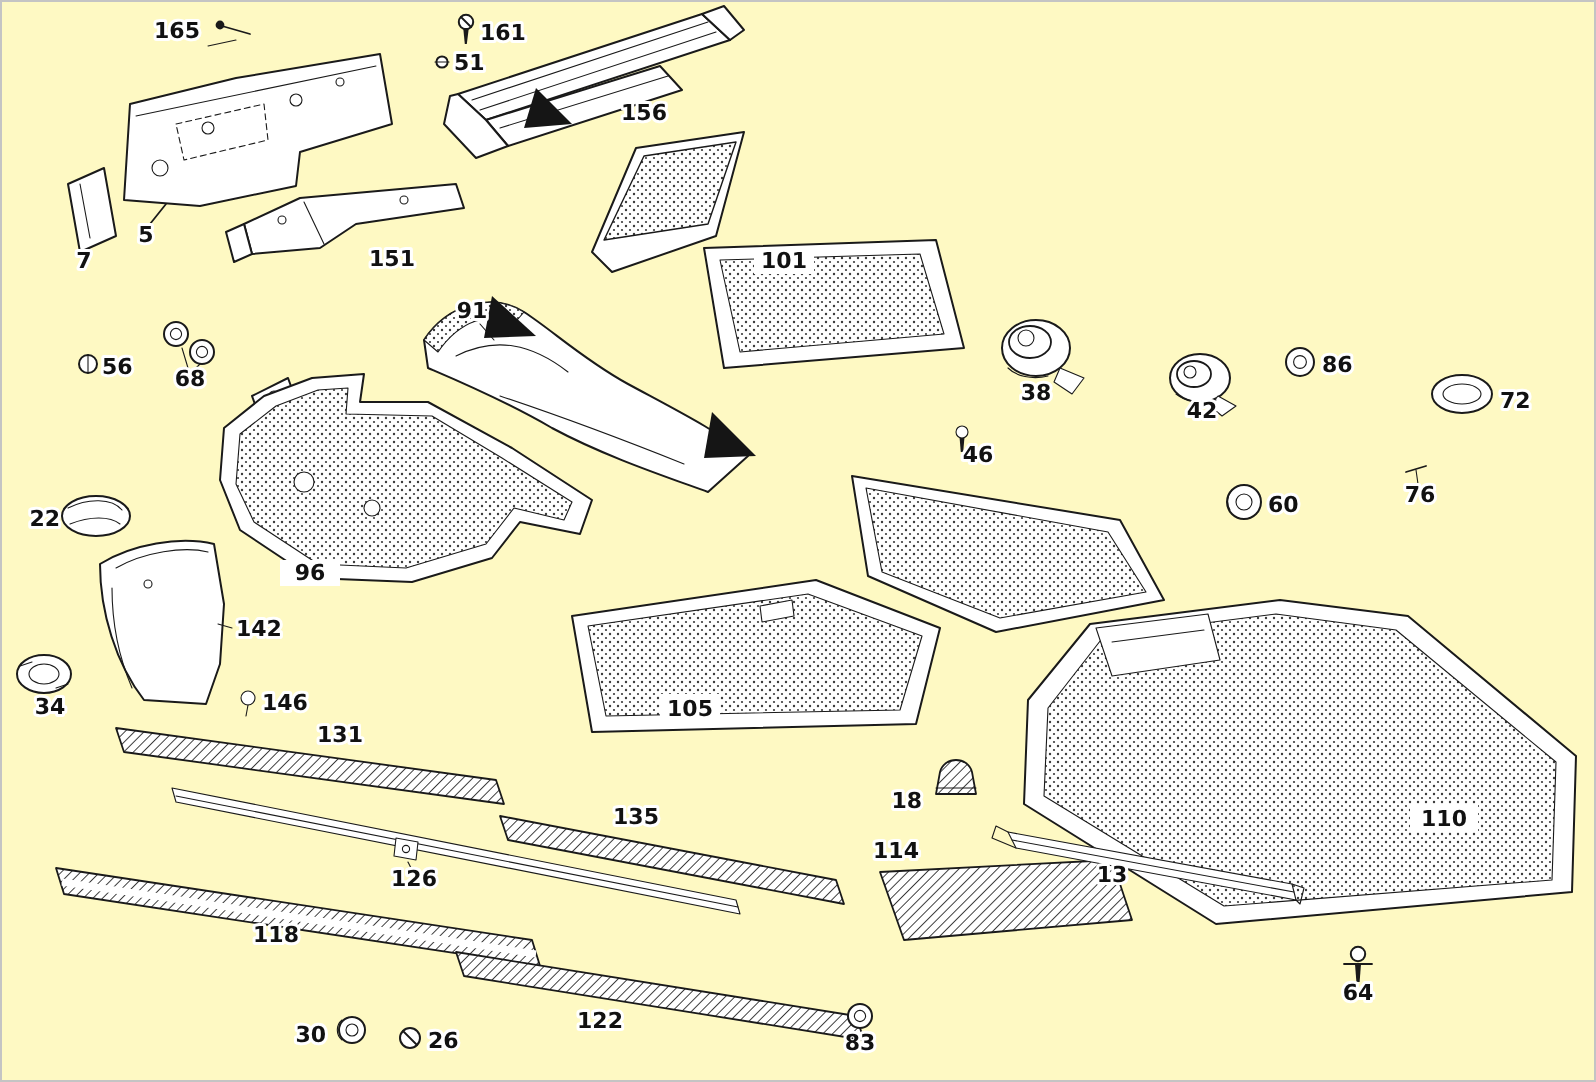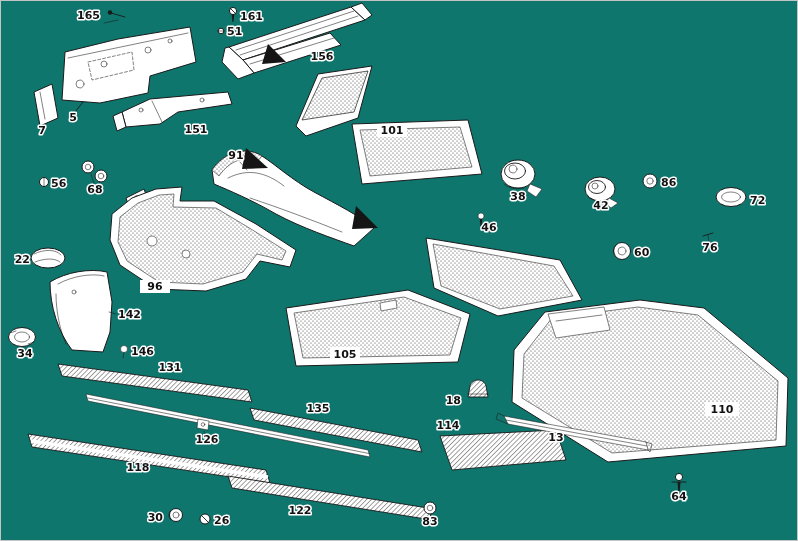--- a/index.html
+++ b/index.html
@@ -1,17 +1,17 @@
 <!DOCTYPE html>
 <html><head>
 <meta charset="utf-8">
 <style>
   html,body{margin:0;padding:0;background:#ffffff;}
   .canvas{
-    width:798px;height:541px;position:relative;background:#0f766e;
+    width:798px;height:541px;position:relative;background:#fef9c3;
     box-shadow:inset 0 0 0 1px #c4c4c4;overflow:hidden;
     font-family:"DejaVu Sans",sans-serif;
   }
   svg{position:absolute;inset:0;}
   .shape{fill:#ffffff;stroke:#1a1a1a;stroke-width:1;stroke-linejoin:round;}
   .dots{fill:url(#dots);stroke:#1a1a1a;stroke-width:0.7;stroke-linejoin:round;}
   .hf{fill:url(#hatchFine);stroke:#1a1a1a;stroke-width:0.9;stroke-linejoin:round;}
   .ln{fill:none;stroke:#1a1a1a;stroke-width:0.9;stroke-linecap:round;stroke-linejoin:round;}
   .thin{stroke-width:0.55;}
   .lbl{

